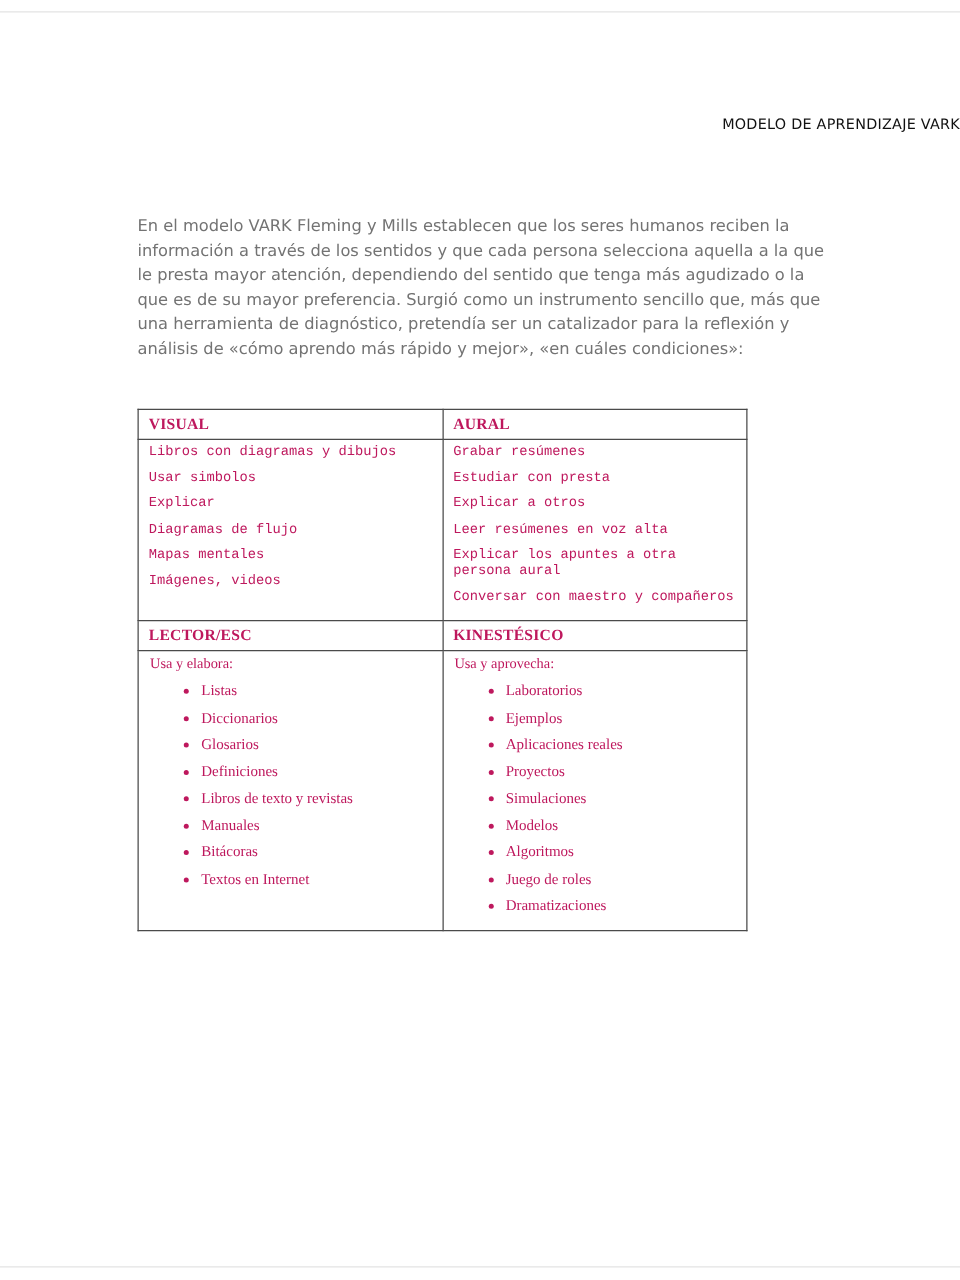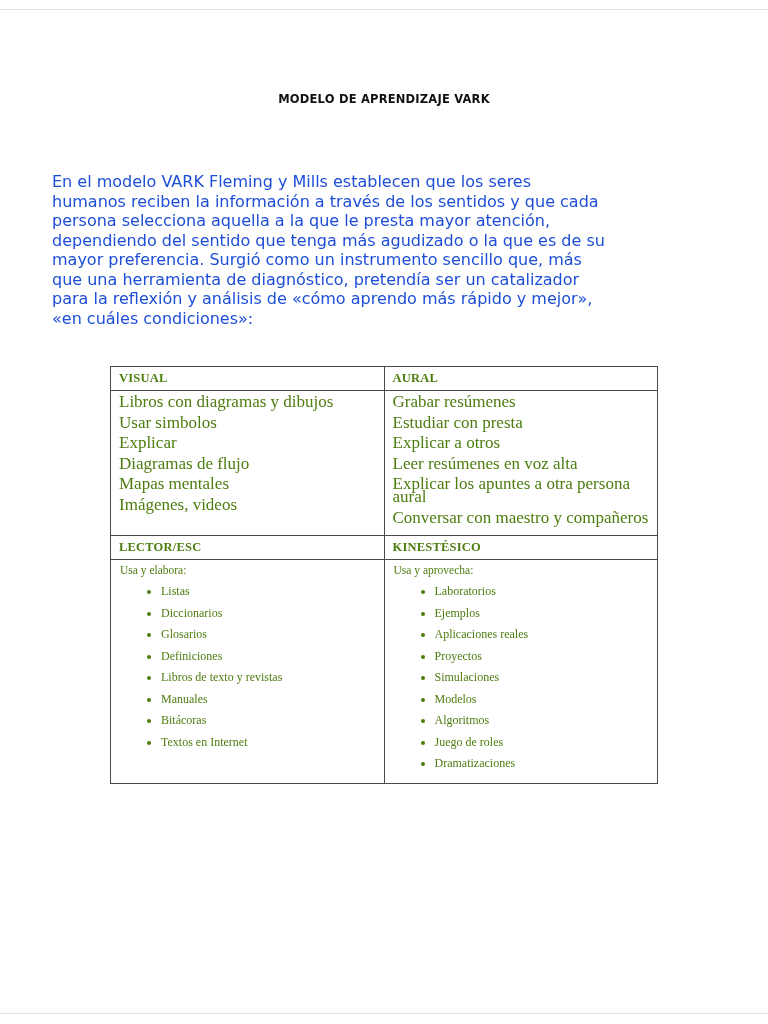--- a/index.html
+++ b/index.html
@@ -22,60 +22,61 @@
     border-top: 1px solid #e4e4e4;
   }
   .edge-bottom {
     position: absolute;
     left: 0; right: 0; top: 1013px;
     border-top: 1px solid #e4e4e4;
   }
   .doc-title {
     margin: 0;
     padding-top: 92px;
-    text-align: center;
+    text-align: right;
     font-size: 11.5px;
-    font-weight: 700;
+    font-weight: 400;
     letter-spacing: 0.2px;
     color: #111;
   }
   .doc-paragraph {
-    margin: 66px 0 0 52px;
+    margin: 66px 0 0 110px;
     width: 556px;
-    font-size: 16px;
+    font-size: 13px;
     line-height: 19.5px;
-    color: #1d4ed8;
+    color: #737373;
   }
   table.vark {
     margin: 38px 0 0 110px;
-    width: 548px;
+    width: 488px;
     border-collapse: collapse;
     table-layout: fixed;
     font-family: "Liberation Serif", "DejaVu Serif", serif;
-    color: #4d7c0f;
+    color: #be185d;
   }
   table.vark td {
     border: 1px solid #4a4a4a;
     vertical-align: top;
     padding: 4px 8px;
     background: #ffffff;
   }
   td.hdr {
     font-weight: bold;
     font-size: 12.5px;
     padding: 4px 8px 5px 7px;
     letter-spacing: 0.2px;
   }
   td.body-cell {
     padding: 8px 8px 2px 7px;
   }
   .cell-line {
     margin: 0 0 7.5px;
-    font-size: 17px;
+    font-size: 11px;
     line-height: 13px;
+    font-family: Liberation Mono, monospace;
   }
   .cell-intro {
     margin: 0 1px 8px;
     font-size: 11.5px;
     line-height: 13px;
   }
   ul.cell-list {
     margin: 0;
     padding: 0 0 0 42px;
     list-style: disc;

